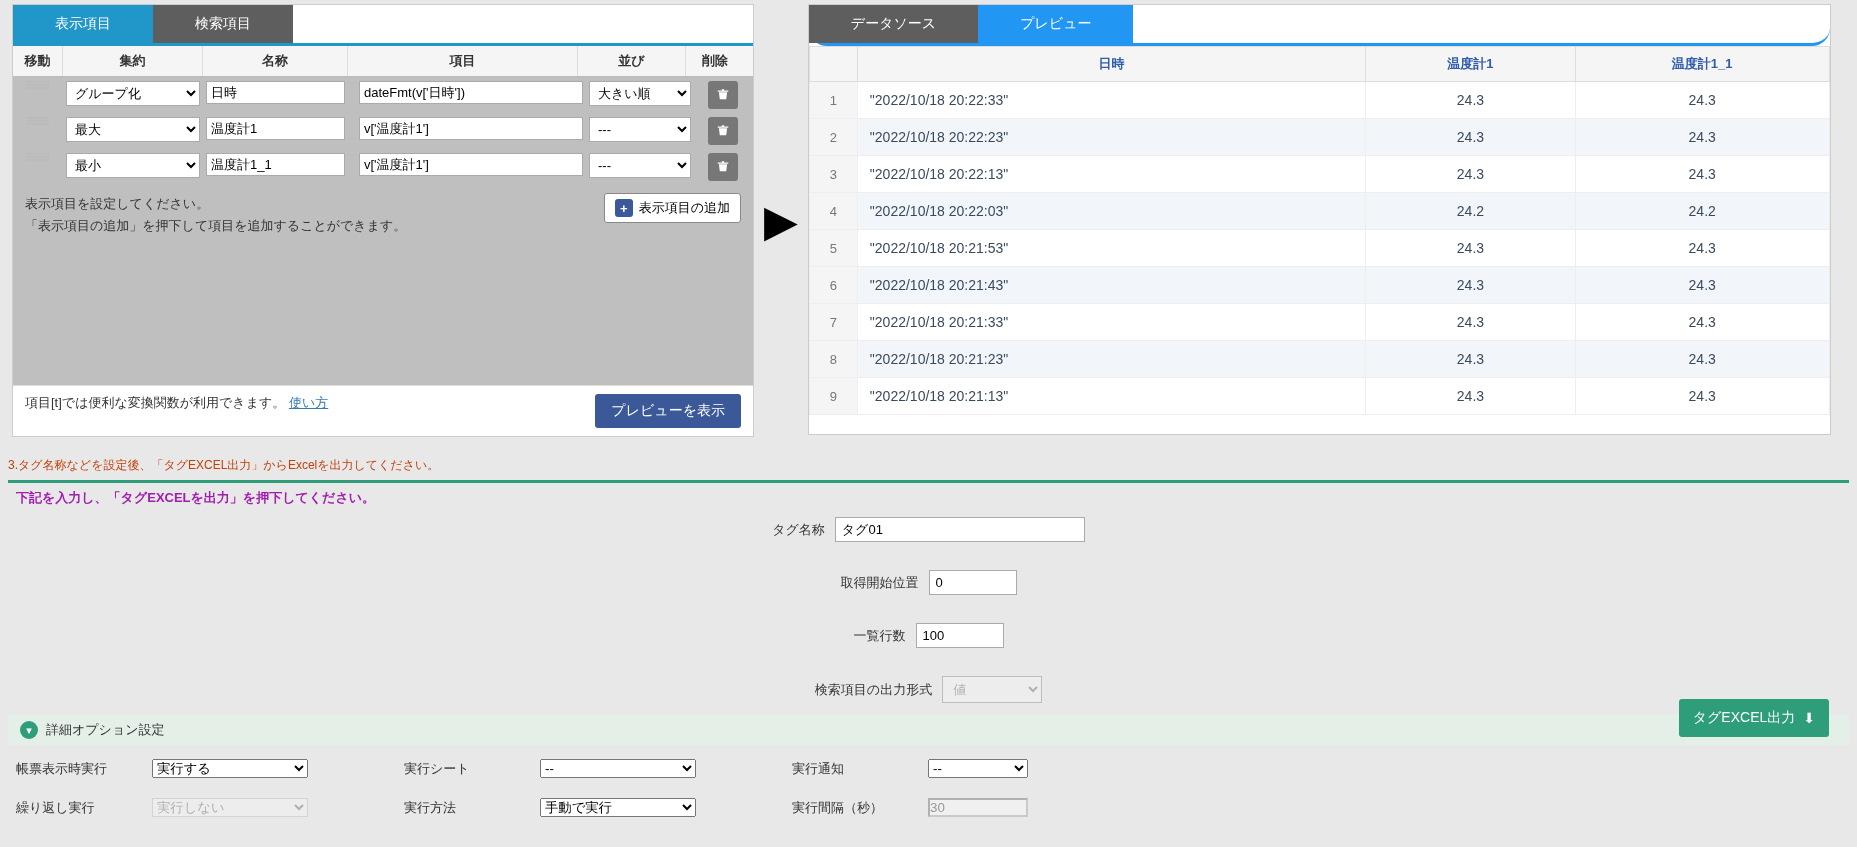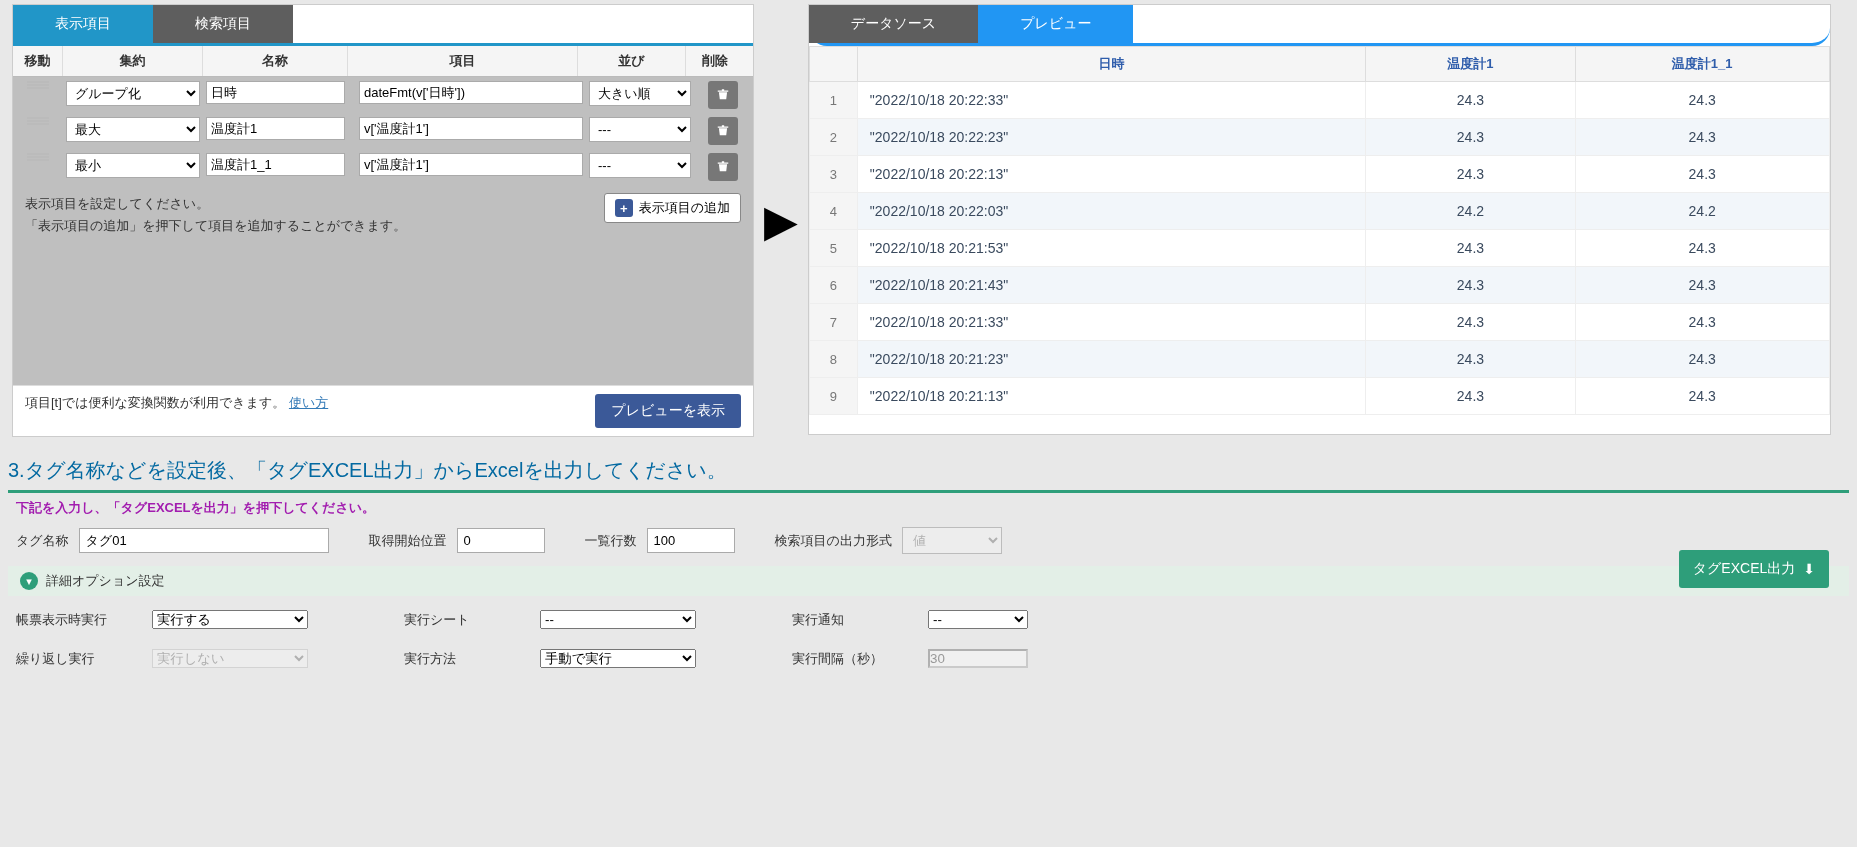--- a/index.html
+++ b/index.html
@@ -58,25 +58,25 @@
 
 .preview-table-wrap { height: 388px; overflow: auto; position: relative; }
 .preview-table { width: 100%; border-collapse: collapse; }
 .preview-table th { background: #f5f5f5; color: #2f5dab; font-weight: bold; padding: 8px 10px; border:1px solid #ddd; text-align:center; font-size: 13px; }
 .preview-table td { padding: 10px 12px; border:1px solid #eee; color:#3a4a5e; font-size:14px; }
 .preview-table .rownum { background:#f5f5f5; text-align:center; color:#777; width: 48px; font-size: 13px; }
 .preview-table .rownum-th { width: 48px; }
 .preview-table tr:nth-child(even) td:not(.rownum) { background:#f2f6fa; }
 
 .section3 { margin: 18px 8px 0 8px; }
-.section3-title { font-size: 20px; color:#0369a1; padding: 2px 0 6px 0; }
+.section3-title { font-size: 12px; color:#c2410c; padding: 2px 0 6px 0; }
 .green-line { height: 3px; background: #2e9e7a; margin-bottom: 6px; }
 .section3-instr { color: #a21caf; font-size: 13px; font-weight: bold; margin: 4px 8px 10px 8px; }
 
-.form-row { display:flex; align-items:center; gap: 40px; margin: 6px 8px 12px 8px; flex-wrap: wrap; }
+.form-row { display:flex; align-items:center; gap: 28px; margin: 6px 8px 12px 8px; flex-wrap: wrap; flex-direction: column; }
 .form-field { display:flex; align-items:center; gap: 10px; }
 .form-field label { font-size: 13px; }
 .form-field input, .form-field select { font-size: 13px; padding: 4px 6px; border:1px solid #aaa; }
 .inp-md { width: 250px; }
 .inp-sm { width: 88px; }
 .sel-sm { width: 100px; }
 .sel-md { width: 156px; }
 .disabled { background:#f0f0f0; color:#999; }
 
 .adv-header { display:flex; align-items:center; gap:8px; background:#e3efe7; padding: 6px 12px; margin-top: 12px; cursor:pointer; }

